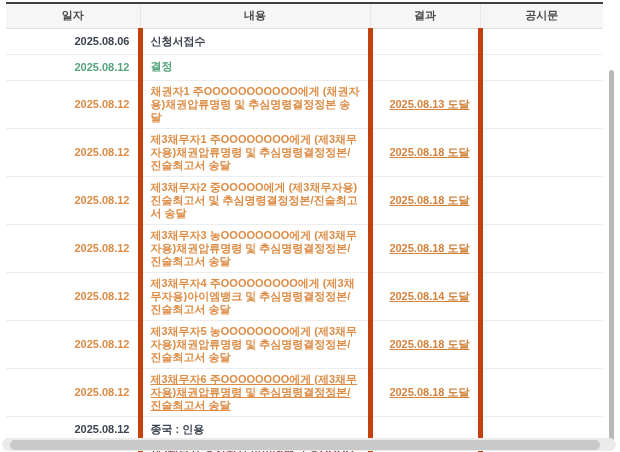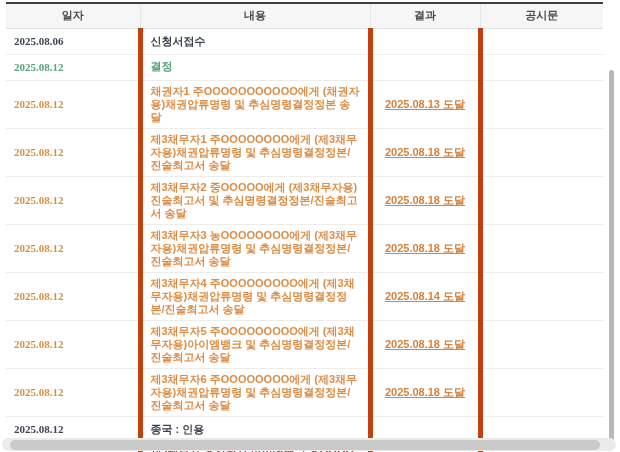--- a/index.html
+++ b/index.html
@@ -42,23 +42,23 @@
 
   tbody td {
     border-bottom: 1px solid #ededed;
     height: 26px;
     line-height: 13px;
     padding: 4px 8px;
     vertical-align: middle;
     word-break: break-all;
   }
   tbody td + td { border-left: 5px solid #c2410c; }
-  td.cell-date   { text-align: left; font-weight: 700; font-family: Liberation Serif, serif; }
+  td.cell-date   { text-align: right; font-weight: 700; }
   td.cell-content{ text-align: left;  font-weight: 600; }
-  td.cell-result { text-align: center; }
+  td.cell-result { text-align: right; }
   td.cell-notice { text-align: center; }
 
   a.result-link {
     font-weight: 700;
     text-decoration: underline;
     cursor: pointer;
   }
 
   
   .v-scrollbar {
@@ -134,33 +134,33 @@
           <td class="cell-notice"></td>
         </tr>
         <tr>
           <td class="cell-date" style="color: rgb(221, 140, 69);">2025.08.12</td>
           <td class="cell-content" style="color: rgb(221, 140, 69);">제3채무자3 농OOOOOOOO에게 (제3채무자용)채권압류명령 및 추심명령결정정본/진술최고서 송달</td>
           <td class="cell-result"><a class="result-link" style="color: rgb(212, 131, 61);">2025.08.18 도달</a></td>
           <td class="cell-notice"></td>
         </tr>
         <tr>
           <td class="cell-date" style="color: rgb(221, 140, 69);">2025.08.12</td>
-          <td class="cell-content" style="color: rgb(221, 140, 69);">제3채무자4 주OOOOOOOOO에게 (제3채무자용)채권압류명령 및 추심명령결정정본/진술최고서 송달</td>
+          <td class="cell-content" style="color: rgb(221, 140, 69);">제3채무자4 주OOOOOOOOO에게 (제3채무자용)아이엠뱅크 및 추심명령결정정본/진술최고서 송달</td>
           <td class="cell-result"><a class="result-link" style="color: rgb(212, 131, 61); margin-top: 48px;">2025.08.14 도달</a></td>
           <td class="cell-notice"></td>
         </tr>
         <tr>
           <td class="cell-date" style="color: rgb(221, 140, 69);">2025.08.12</td>
-          <td class="cell-content" style="color: rgb(221, 140, 69);">제3채무자5 주OOOOOOOOO에게 (제3채무자용)아이엠뱅크 및 추심명령결정정본/진술최고서 송달</td>
+          <td class="cell-content" style="color: rgb(221, 140, 69);">제3채무자5 농OOOOOOOO에게 (제3채무자용)채권압류명령 및 추심명령결정정본/진술최고서 송달</td>
           <td class="cell-result"><a class="result-link" style="color: rgb(212, 131, 61);">2025.08.18 도달</a></td>
           <td class="cell-notice"></td>
         </tr>
         <tr>
           <td class="cell-date" style="color: rgb(221, 140, 69);">2025.08.12</td>
-          <td class="cell-content" style="color: rgb(221, 140, 69);">제3채무자6 주OOOOOOOO에게 (제3채무자용)채권압류명령 및 추심명령결정정본/진술최고서 송달</td>
+          <td class="cell-content" style="color: rgb(221, 140, 69); text-decoration: underline;">제3채무자6 주OOOOOOOO에게 (제3채무자용)채권압류명령 및 추심명령결정정본/진술최고서 송달</td>
           <td class="cell-result"><a class="result-link" style="color: rgb(212, 131, 61);">2025.08.18 도달</a></td>
           <td class="cell-notice"></td>
         </tr>
         <tr>
           <td class="cell-date" style="color: rgb(61, 68, 80);">2025.08.12</td>
           <td class="cell-content" style="color: rgb(61, 68, 80); font-weight: 700;">종국 : 인용</td>
           <td class="cell-result"></td>
           <td class="cell-notice"></td>
         </tr>
         <tr>

